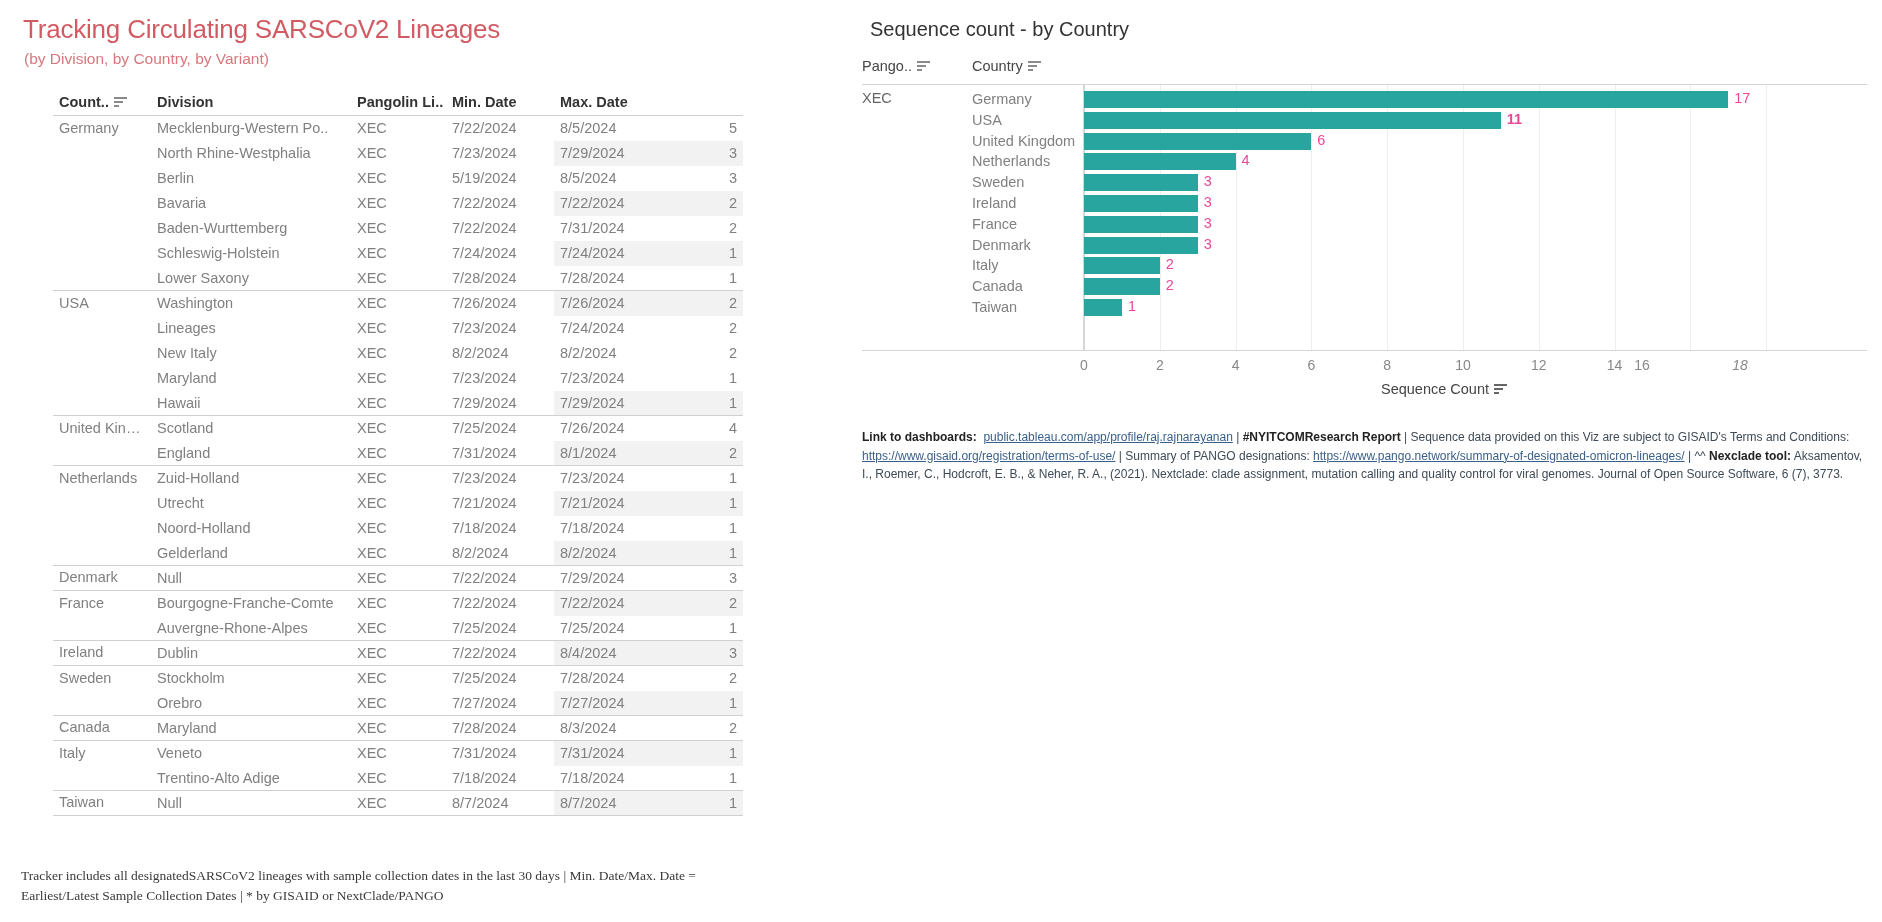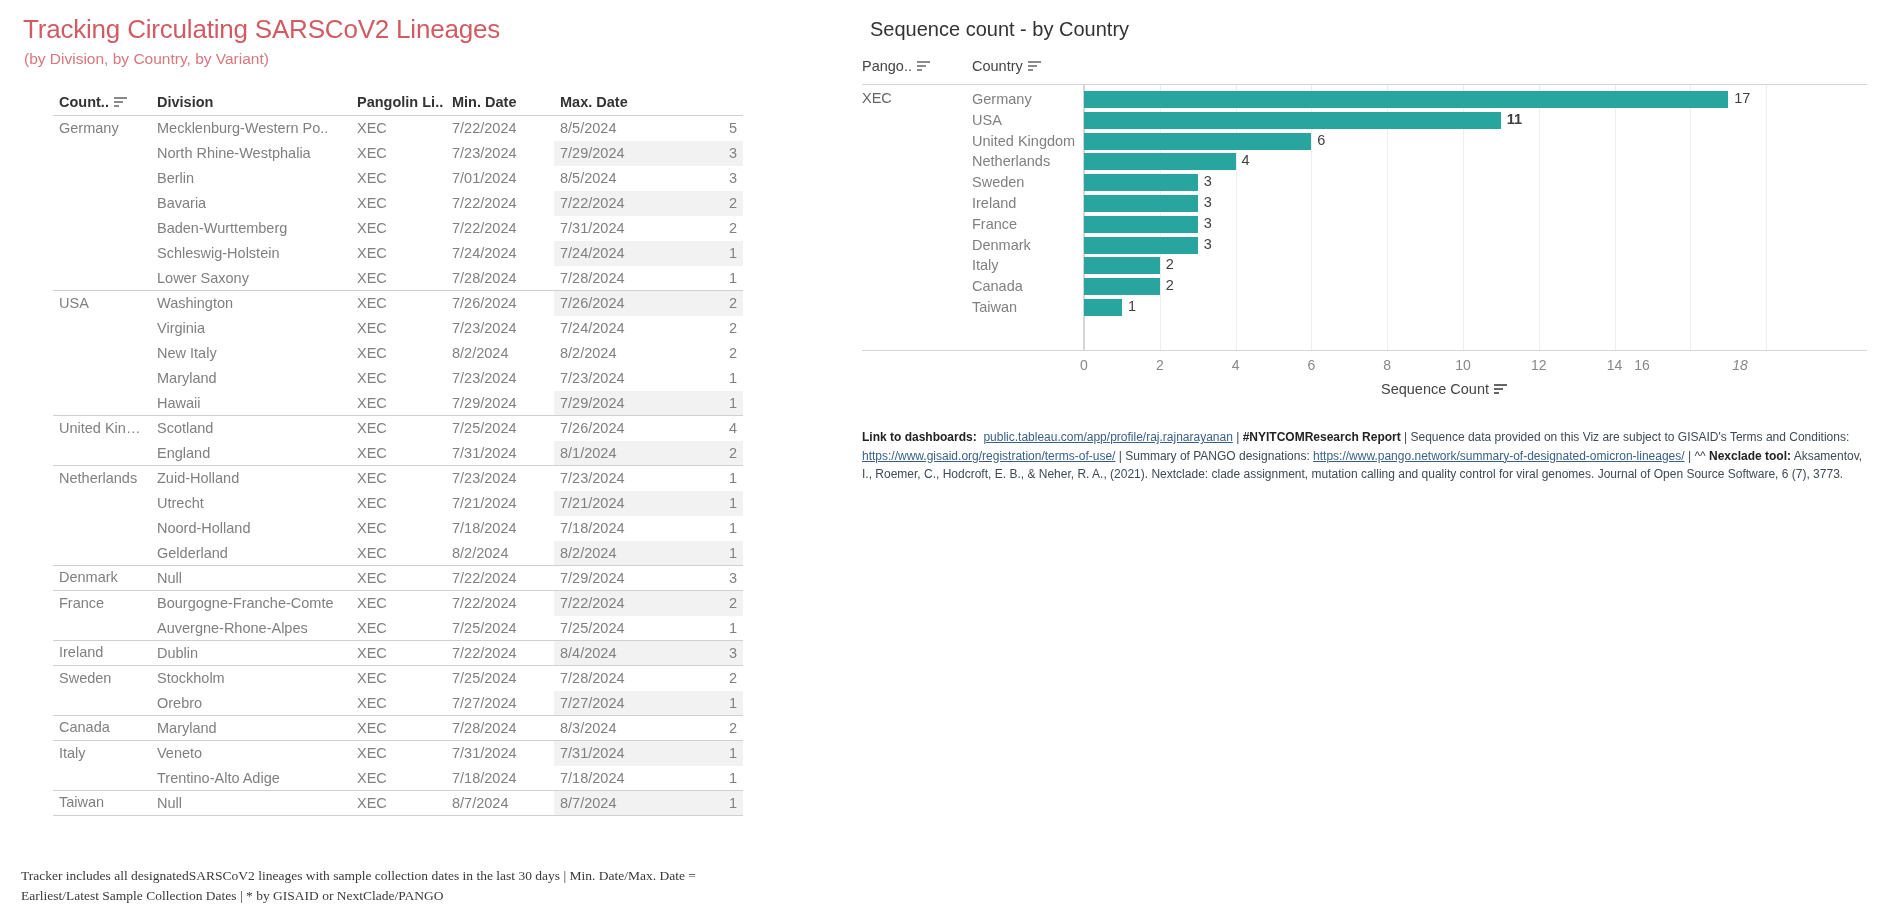--- a/index.html
+++ b/index.html
@@ -91,21 +91,21 @@
     position:absolute; left:110px; font-size:14.5px; color:#808080;
     height:20.8px; line-height:20.8px; white-space:nowrap;
   }
   #pane-plot {
     position:absolute; left:222px; top:0; right:0; height:266px;
   }
   .gridline { position:absolute; top:0; bottom:0; width:1px; background:#eeeeee; }
   .bar-row { position:absolute; left:0; height:20.8px; }
   .bar { position:absolute; left:0; top:2px; height:17px; background:#29a5a0; }
   .bar-val {
-    position:absolute; top:1px; font-size:14.5px; color:#404040; white-space:nowrap;
+    position:absolute; top:1px; font-size:14.5px; color:#ec4899; white-space:nowrap;
   }
 
   #axis-area { position:relative; height:56px; border-top:1px solid #d6d6d6; }
   .tick { position:absolute; top:6px; font-size:14px; color:#888; transform:translateX(-50%); }
   #axis-title {
     position:absolute; top:30px; left:50%; transform:translateX(-50%);
     font-size:14.5px; color:#444; white-space:nowrap;
   }
   #axis-title .sort-icon i { background:#666; }
 
@@ -161,21 +161,21 @@
               <td class="division">North Rhine-Westphalia</td>
               <td class="lineage">XEC</td>
               <td class="mindate">7/23/2024</td>
               <td class="maxdate">7/29/2024</td>
               <td class="num">3</td>
             </tr>
             <tr class="">
               <td class="country"></td>
               <td class="division">Berlin</td>
               <td class="lineage">XEC</td>
-              <td class="mindate">7/01/2024</td>
+              <td class="mindate">5/19/2024</td>
               <td class="maxdate">8/5/2024</td>
               <td class="num">3</td>
             </tr>
             <tr class="band">
               <td class="country"></td>
               <td class="division">Bavaria</td>
               <td class="lineage">XEC</td>
               <td class="mindate">7/22/2024</td>
               <td class="maxdate">7/22/2024</td>
               <td class="num">2</td>
@@ -207,21 +207,21 @@
             <tr class="band grpline">
               <td class="country">USA</td>
               <td class="division">Washington</td>
               <td class="lineage">XEC</td>
               <td class="mindate">7/26/2024</td>
               <td class="maxdate">7/26/2024</td>
               <td class="num">2</td>
             </tr>
             <tr class="">
               <td class="country"></td>
-              <td class="division">Virginia</td>
+              <td class="division">Lineages</td>
               <td class="lineage">XEC</td>
               <td class="mindate">7/23/2024</td>
               <td class="maxdate">7/24/2024</td>
               <td class="num">2</td>
             </tr>
             <tr class="">
               <td class="country"></td>
               <td class="division">New Italy</td>
               <td class="lineage">XEC</td>
               <td class="mindate">8/2/2024</td>

